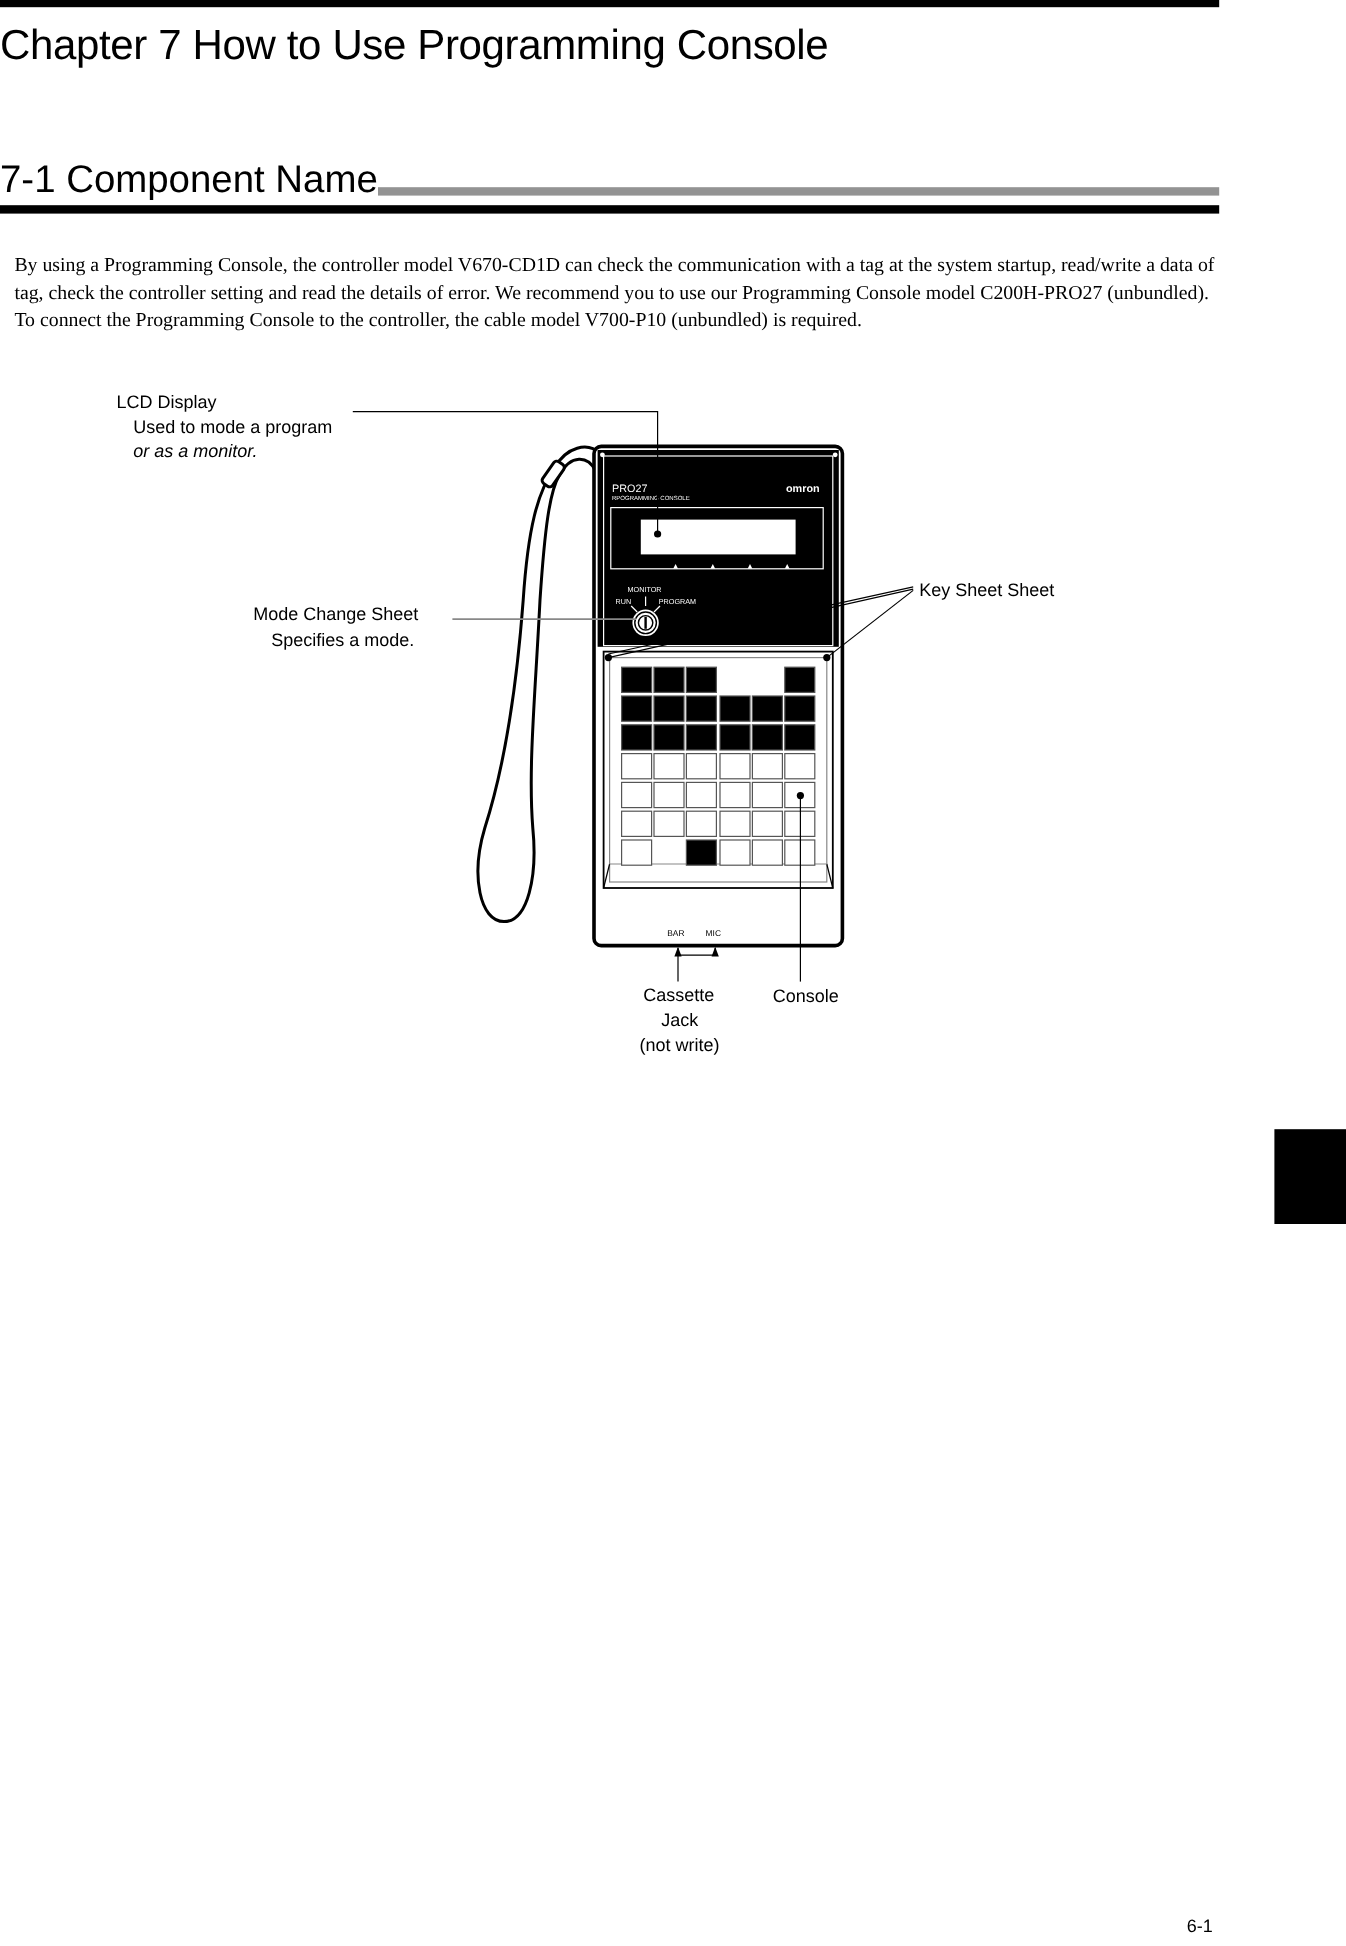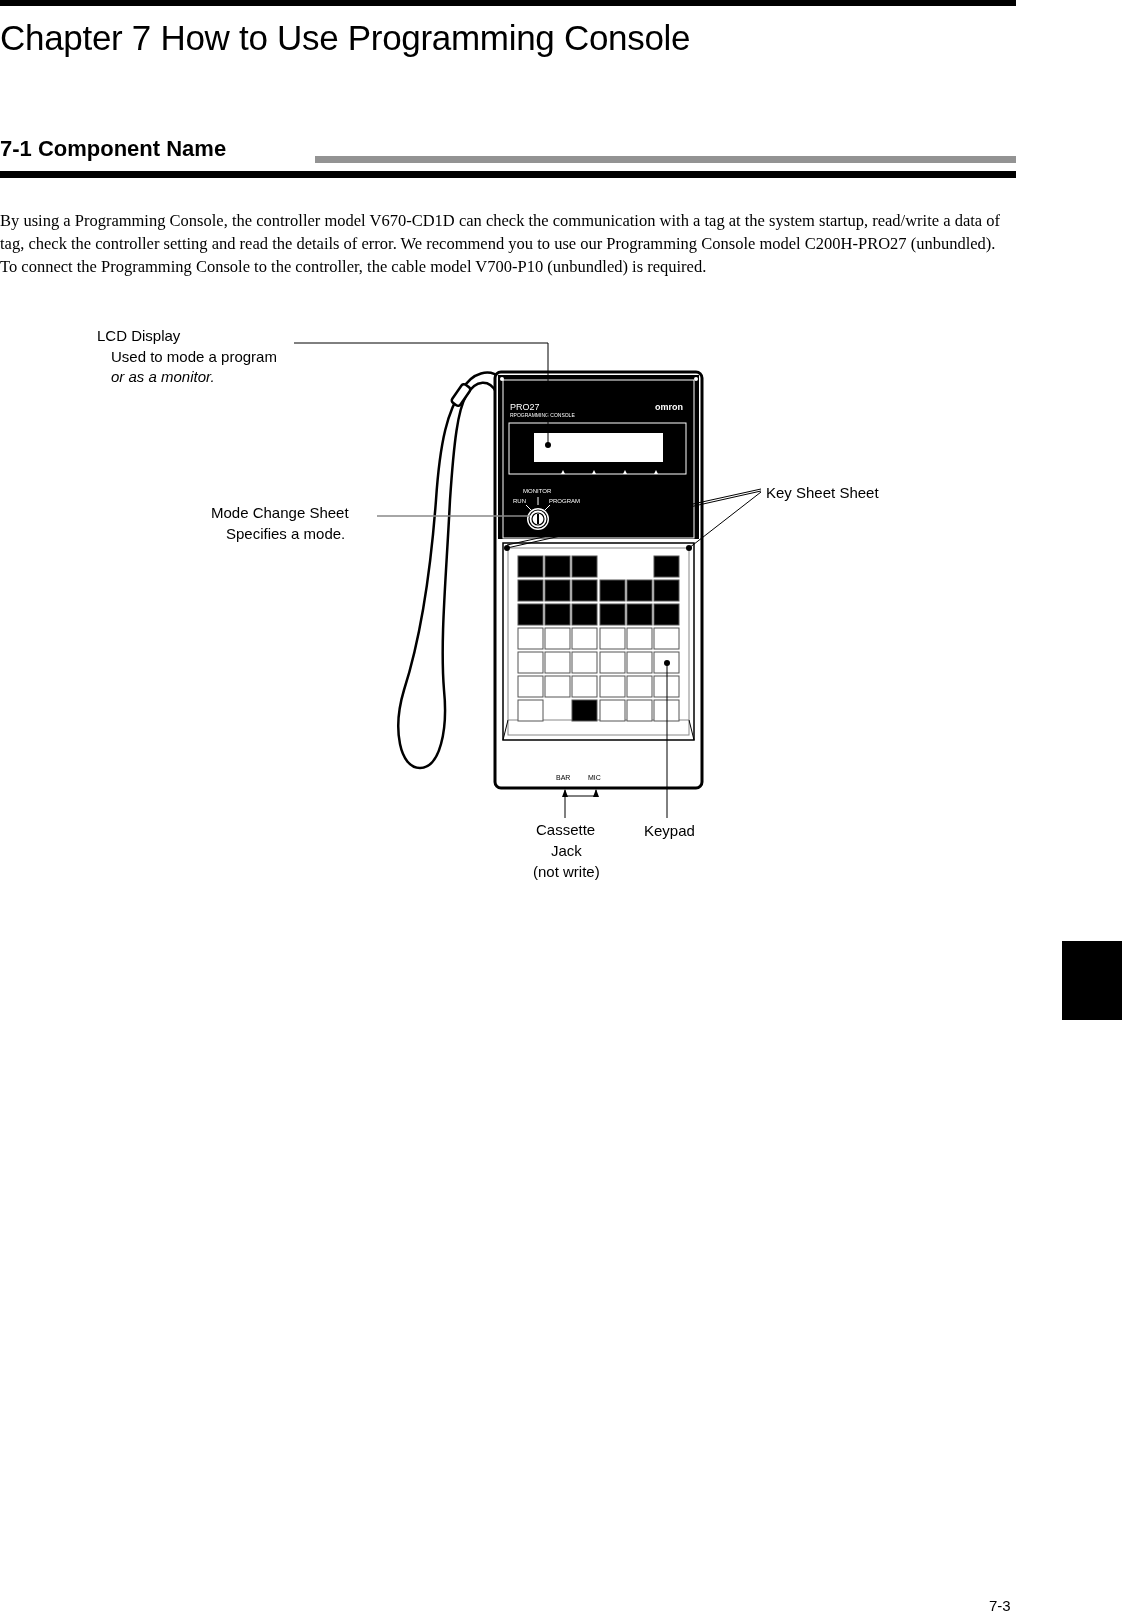--- a/index.html
+++ b/index.html
@@ -1,23 +1,23 @@
 <!DOCTYPE html>
 <html><head>
 <meta charset="utf-8">
 <style>
   html, body { margin:0; padding:0; background:#fff; }
   body { width:1122px; height:1622px; position:relative; overflow:hidden; font-family:"Liberation Sans", sans-serif; color:#000; }
   .abs { position:absolute; }
   .top-rule { left:0; top:0; width:1016px; height:6px; background:#000; }
   .chapter-title { left:0; top:16px; font-family:"Liberation Sans", sans-serif; font-weight:normal; font-size:35px; line-height:44px; white-space:nowrap; letter-spacing:-0.3px; }
-  .section-title { left:0; top:131px; font-weight:bold; font-size:22px; line-height:36px; white-space:nowrap; }
+  .section-title { left:0; top:131px; font-weight:normal; font-size:32px; line-height:36px; white-space:nowrap; }
   .section-gray { left:315px; top:156px; width:701px; height:7px; background:#939393; }
   .section-black { left:0; top:171px; width:1016px; height:7px; background:#000; }
-  .intro { left:0; top:209px; width:1016px; font-family:"Liberation Serif", serif; font-size:16.5px; line-height:23px; }
+  .intro { left:0; top:209px; width:1016px; font-family:"Liberation Serif", serif; font-size:16.5px; line-height:23px;padding-left:12px; }
   .label { font-family:"Liberation Sans", sans-serif; font-size:15px; line-height:20px; white-space:nowrap;text-align:right; }
   .side-tab { left:1062px; top:941px; width:60px; height:79px; background:#000; }
   .page-num { left:989px; top:1596px; font-size:15px; line-height:20px; }
   svg text { font-family:"Liberation Sans", sans-serif; }
 </style>
 </head>
 <body>
 
 <div class="abs top-rule"></div>
 <div class="abs chapter-title">Chapter 7  How to Use Programming Console</div>
@@ -33,21 +33,21 @@
 
 <div class="abs label" style="left:211px; top:503px;">Mode Change Sheet</div>
 <div class="abs label" style="left:226px; top:524px;">Specifies a mode.</div>
 
 <div class="abs label" style="left:766px; top:483px;">Key Sheet Sheet</div>
 
 <div class="abs label" style="left:536px; top:820px;">Cassette</div>
 <div class="abs label" style="left:551px; top:841px;">Jack</div>
 <div class="abs label" style="left:533px; top:862px;">(not write)</div>
 
-<div class="abs label" style="left:644px; top:821px;">Keypad</div>
+<div class="abs label" style="left:644px; top:821px;">Console</div>
 
 <svg class="abs" style="left:0; top:0;" width="1122" height="1622" viewBox="0 0 1122 1622">
 
   <g fill="none" stroke="#000" stroke-width="2.5">
     <path d="M500 378 C490 368, 472 372, 462 390 C448 410, 440 440, 436 500 C430 580, 420 640, 404 690 C392 730, 400 768, 420 768 C440 768, 448 730, 444 690 C440 640, 446 580, 450 500 C454 440, 458 410, 466 396"></path>
     <path d="M466 396 C476 378, 490 380, 496 392"></path>
     <rect x="456" y="384" width="10" height="22" rx="3" transform="rotate(35 461 395)" fill="#fff"></rect>
   </g>
 
   <g>
@@ -159,13 +159,13 @@
     <line x1="667" y1="663" x2="667" y2="818"></line>
 
     <polyline points="565,818 565,796 596,796 596,790"></polyline>
     <line x1="565" y1="796" x2="565" y2="790"></line>
   </g>
   <polygon points="565,789 562,797 568,797" fill="#000"></polygon>
   <polygon points="596,789 593,797 599,797" fill="#000"></polygon>
 </svg>
 
 <div class="abs side-tab"></div>
-<div class="abs page-num">7-3</div>
+<div class="abs page-num">6-1</div>
 
 </body></html>

